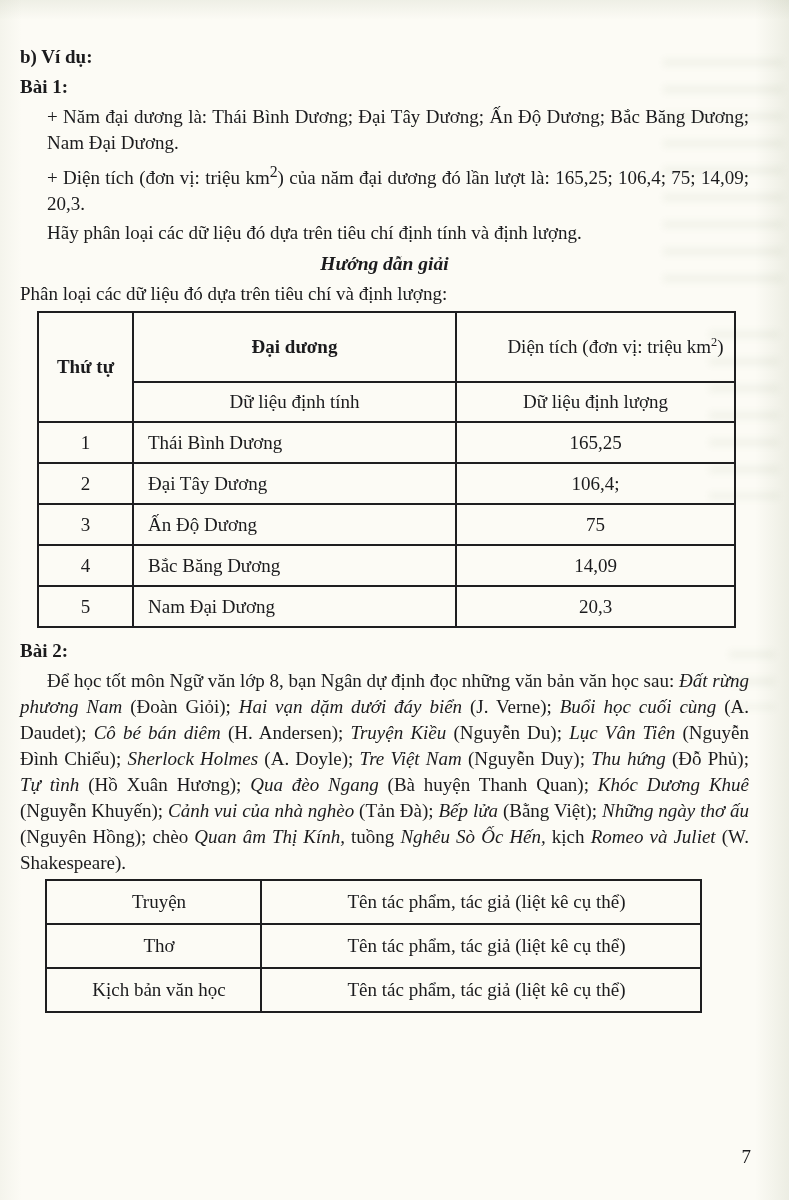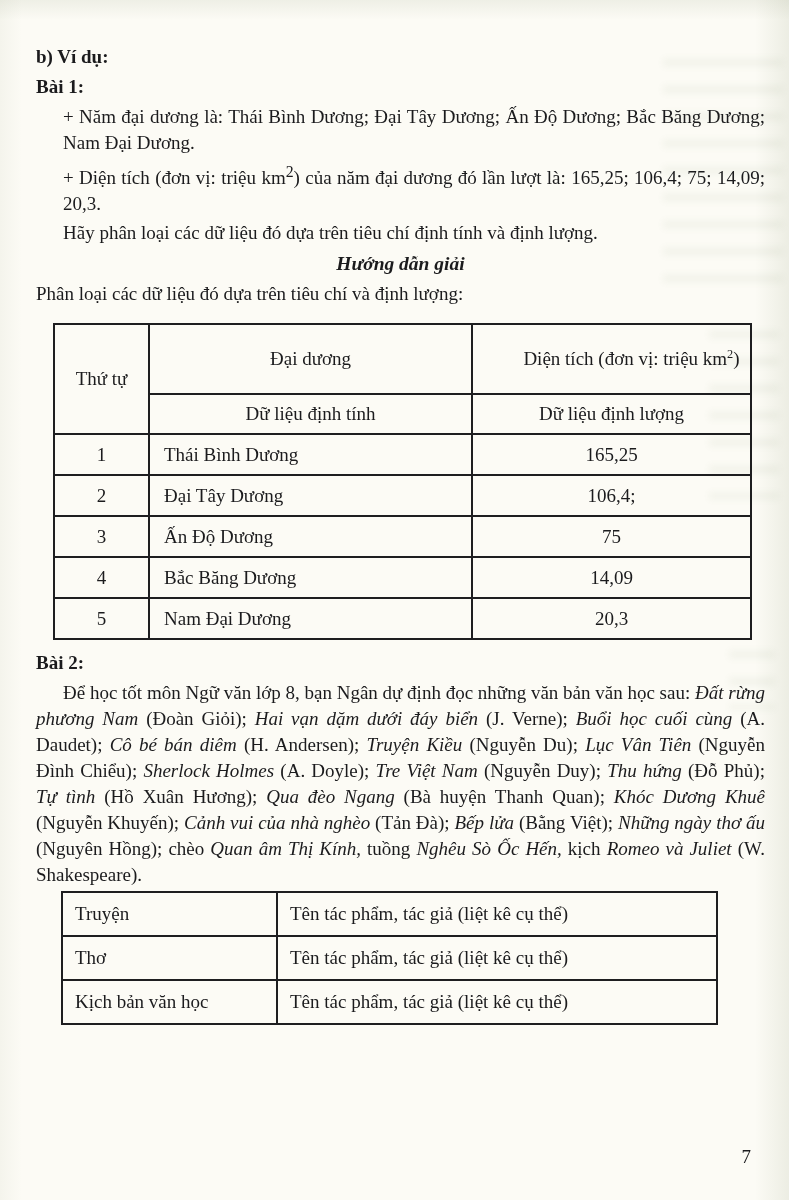--- a/index.html
+++ b/index.html
@@ -24,52 +24,52 @@
       rgba(125,145,105,0.30) 0 9px, rgba(125,145,105,0) 9px 27px);
     filter: blur(3px);
     opacity: 0.22;
   }
   .bleed.b1 { right: 6px;  top: 58px;  width: 120px; height: 240px; }
   .bleed.b2 { right: 10px; top: 330px; width: 70px;  height: 170px; }
   .bleed.b3 { right: 14px; top: 650px; width: 46px;  height: 60px;  }
 
   .content {
     position: absolute;
-    left: 36px;
+    left: 20px;
     top: 44px;
     width: 729px;
   }
   p { margin: 0 0 3px 0; font-size: 19px; line-height: 26px; text-align: justify; }
   .h { font-weight: 700; text-align: left; margin-bottom: 4px; }
   .block { margin-left: 27px; }
   .solution {
     text-align: center;
     font-weight: 700;
     font-style: italic;
     font-size: 19.5px;
     margin: 5px 0 4px 0;
   }
-  .flush { text-align: left; margin-bottom: 16px; }
+  .flush { text-align: left; margin-bottom: 4px; }
   .indented-first { text-indent: 27px; }
   .task2 { text-indent: 33px; text-align: left; margin: 4px 0 8px 0; }
 
   table { border-collapse: collapse; table-layout: fixed; }
   td { border: 2px solid #1e1e20; font-size: 19px; line-height: 24px; }
 
   .t1 { width: 697px; margin: 4px 0 10px 17px; }
   .t1 .c  { text-align: center; vertical-align: middle; }
-  .t1 .b  { font-weight: 400; }
+  .t1 .b  { font-weight: 700; }
   .t1 .name { text-align: left; padding-left: 14px; vertical-align: middle; }
   .t1 .hdr-row1 td { height: 66px; }
   .t1 .hdr-row2 td { height: 36px; }
   .t1 .data td { height: 37px; }
   .t1 sup { font-size: 0.65em; line-height: 0; }
 
   .t2 { width: 655px; margin: 2px 0 0 25px; }
-  .t2 td { height: 40px; vertical-align: middle; text-align: left; padding-left: 12px; }
+  .t2 td { height: 40px; vertical-align: middle; text-align: center; padding-left: 12px; }
 
   .pageno {
     position: absolute;
     right: 38px;
     bottom: 32px;
     font-size: 19px;
   }
   sup { vertical-align: super; }
 </style>
 </head>

